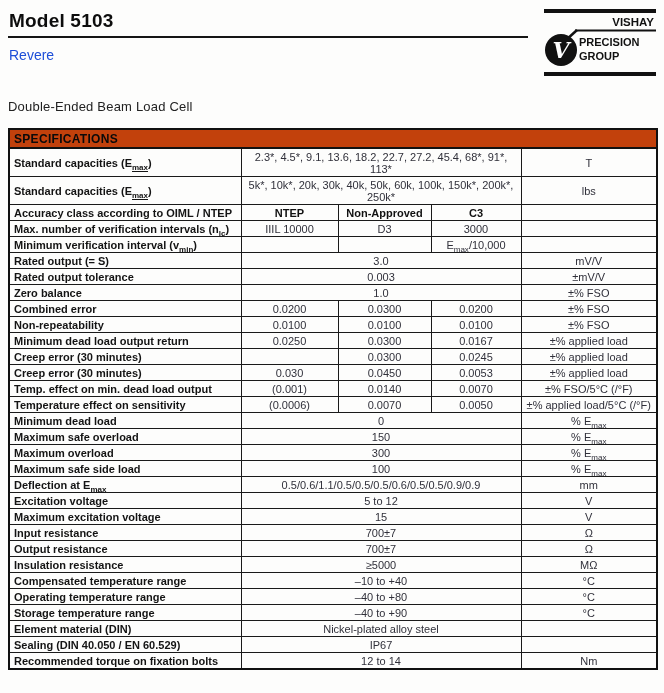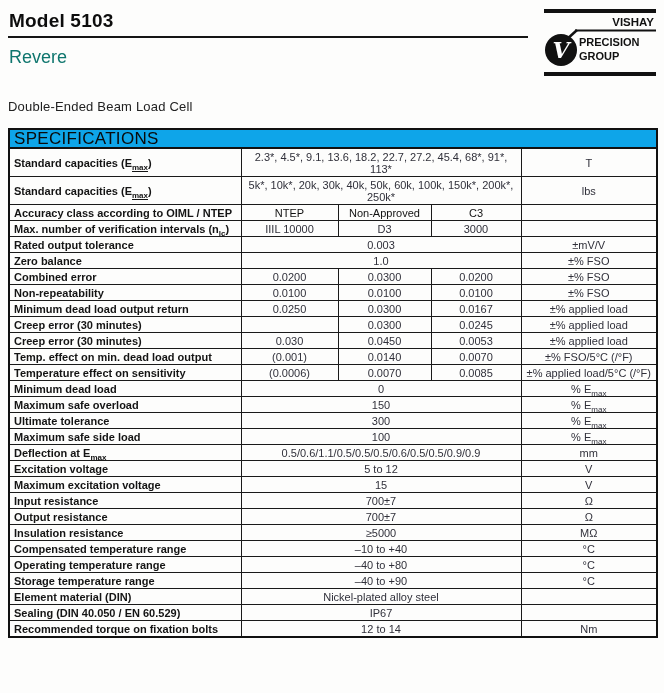--- a/index.html
+++ b/index.html
@@ -13,21 +13,21 @@
   .page { box-sizing:border-box; width:664px; height:693px; padding:8px; }
 
   
   .header { display:flex; align-items:flex-start; }
   .head-left { flex:1; padding-right:16px; }
   .model-title {
     font-size:19px; font-weight:bold; letter-spacing:0.2px;
     margin:2px 0 0 1px; color:#0d0d0d;
   }
   .header-rule { height:2px; background:#151515; margin-top:4px; }
-  .brand-subtitle { font-size:18px; margin:9px 0 0 1px; color:#0f766e; }
+  .brand-subtitle { font-size:14px; margin:9px 0 0 1px; color:#1d4ed8; }
 
   .logo { width:112px; flex:0 0 112px; margin-top:1px; }
 
   
   .page-title {
     text-align:left; font-size:13px; color:#222;
     margin-top:22px; letter-spacing:0.2px;
   }
 
   
@@ -39,40 +39,40 @@
     border:2px solid #111;
   }
   table.specs td, table.specs th {
     border:1px solid #1a1a1a;
     font-size:11px;
     line-height:12px;
     padding:1.5px 4px;
     overflow:hidden;
   }
   tr.spec-bar td {
-    background:#0ea5e9;
-    font-weight:normal;
-    font-size:17px;
+    background:#c2410c;
+    font-weight:bold;
+    font-size:12px;
     line-height:14px;
     text-align:left;
     color:#0a0a0a;
     border-bottom:2px solid #111;
     letter-spacing:0.3px;
   }
   tr.colhead th {
     font-weight:bold;
     text-align:center;
     font-size:11.5px;
     line-height:13px;
     color:#0d0d0d;
     border-bottom:2px solid #111;
   }
   td.param { font-weight:bold; text-align:left; color:#141414; }
   td.unit, td.val { text-align:center; color:#30303a; }
-  td.unit.bold { font-weight:normal; color:#111; }
+  td.unit.bold { font-weight:bold; color:#111; }
   sub { font-size:8px; line-height:0;text-decoration:underline; }
 </style>
 </head>
 <body>
 
 <div class="page">
 
   <div class="header">
     <div class="head-left">
       <div class="model-title">Model 5103</div>
@@ -125,20 +125,32 @@
           <td class="val"></td>
         </tr>
         <tr>
           <td class="param">Max. number of verification intervals (n<sub>lc</sub>)</td>
           <td class="unit">IIIL 10000</td>
           <td class="unit">D3</td>
           <td class="unit">3000</td>
           <td class="val"></td>
         </tr>
         <tr>
+          <td class="param">Minimum verification interval (v<sub>min</sub>)</td>
+          <td class="unit"></td>
+          <td class="unit"></td>
+          <td class="unit">E<sub>max</sub>/10,000</td>
+          <td class="val"></td>
+        </tr>
+        <tr>
+          <td class="param">Rated output (= S)</td>
+          <td colspan="3" class="unit">3.0</td>
+          <td class="val">mV/V</td>
+        </tr>
+        <tr>
           <td class="param">Rated output tolerance</td>
           <td colspan="3" class="unit">0.003</td>
           <td class="val">±mV/V</td>
         </tr>
         <tr>
           <td class="param">Zero balance</td>
           <td colspan="3" class="unit">1.0</td>
           <td class="val">±% FSO</td>
         </tr>
         <tr>
@@ -180,35 +192,35 @@
           <td class="param">Temp. effect on min. dead load output</td>
           <td class="unit">(0.001)</td>
           <td class="unit">0.0140</td>
           <td class="unit">0.0070</td>
           <td class="val">±% FSO/5°C (/°F)</td>
         </tr>
         <tr>
           <td class="param">Temperature effect on sensitivity</td>
           <td class="unit">(0.0006)</td>
           <td class="unit">0.0070</td>
-          <td class="unit">0.0085</td>
+          <td class="unit">0.0050</td>
           <td class="val">±% applied load/5°C (/°F)</td>
         </tr>
         <tr>
           <td class="param">Minimum dead load</td>
           <td colspan="3" class="unit">0</td>
           <td class="val">% E<sub>max</sub></td>
         </tr>
         <tr>
           <td class="param">Maximum safe overload</td>
           <td colspan="3" class="unit">150</td>
           <td class="val">% E<sub>max</sub></td>
         </tr>
         <tr>
-          <td class="param">Ultimate tolerance</td>
+          <td class="param">Maximum overload</td>
           <td colspan="3" class="unit">300</td>
           <td class="val">% E<sub>max</sub></td>
         </tr>
         <tr>
           <td class="param">Maximum safe side load</td>
           <td colspan="3" class="unit">100</td>
           <td class="val">% E<sub>max</sub></td>
         </tr>
         <tr>
           <td class="param">Deflection at E<sub>max</sub></td>

